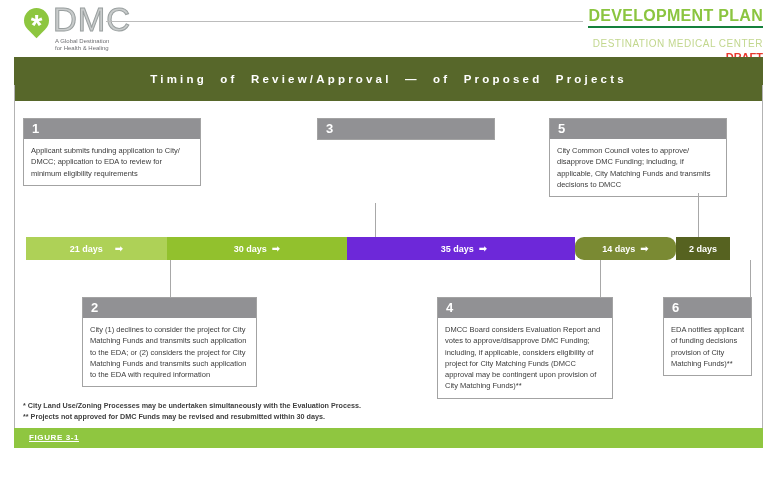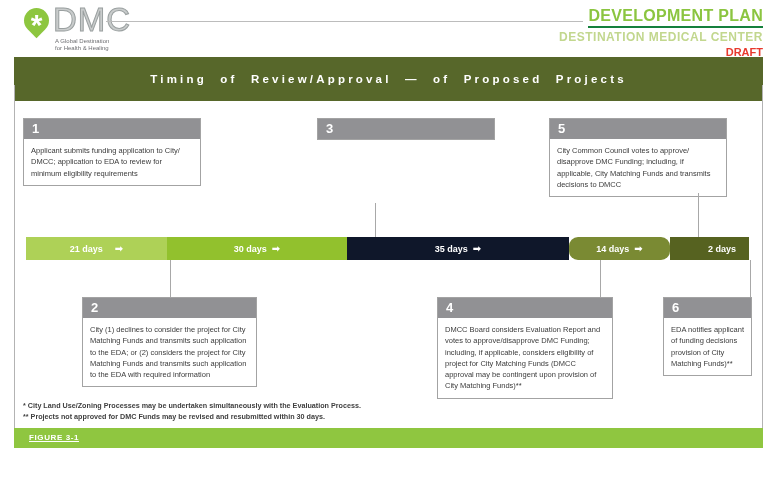--- a/index.html
+++ b/index.html
@@ -17,21 +17,21 @@
     color:#fff;font-size:30px;font-weight:700;text-align:center;line-height:34px;
   }
   #dmc-word{
     position:absolute;left:53px;top:1px;font-size:33px;font-weight:400;letter-spacing:1px;
     color:#c9cccc;-webkit-text-stroke:1px #9aa0a0;
   }
   #logo-tagline{position:absolute;left:55px;top:38px;font-size:6px;line-height:7px;color:#6d6e71;}
   #header-rule{position:absolute;left:106px;top:21px;width:477px;height:1px;background:#bcbcbc;}
   #plan-block{position:absolute;right:10px;top:7px;text-align:right;}
   #plan-title{display:inline-block;font-size:16px;font-weight:700;color:#8bc540;letter-spacing:.3px;border-bottom:2px solid #15803d;padding-bottom:1px;}
-  #plan-subtitle{font-size:12px;font-weight:700;color:#c2d78e;letter-spacing:.5px;margin-top:2px;}
+  #plan-subtitle{font-size:10px;font-weight:400;color:#c2d78e;letter-spacing:.5px;margin-top:10px;}
   #draft-label{font-size:11px;font-weight:700;color:#e8392e;margin-top:2px;}
   
   #title-bar{
     position:absolute;left:14px;top:57px;width:749px;height:44px;background:#57672a;
     display:flex;align-items:center;justify-content:center;
     color:#fff;font-size:11.5px;font-weight:700;letter-spacing:3.2px;word-spacing:7px;
   }
   
   #figure-frame{position:absolute;left:14px;top:85px;width:749px;height:343px;border-left:1px solid #b3b3b3;border-right:1px solid #b3b3b3;box-sizing:border-box;}
   #figure-bar{
@@ -45,21 +45,21 @@
   #box1{left:23px;top:118px;width:178px;}
   #box3{left:317px;top:118px;width:178px;}
   #box5{left:549px;top:118px;width:178px;}
   #box2{left:82px;top:297px;width:175px;}
   #box4{left:437px;top:297px;width:176px;}
   #box6{left:663px;top:297px;width:89px;}
   
   #timeline{position:absolute;left:26px;top:237px;height:23px;display:flex;}
   .seg{height:23px;display:flex;align-items:center;justify-content:center;gap:5px;color:#fff;font-size:9px;font-weight:700;}
   .seg .arrow{font-size:10px;}
-  #seg1{width:141px;gap:12px;} #seg2{width:180px;} #seg3{width:222px;} #seg4{width:101px;} #seg5{width:54px;padding-left:25px;}
+  #seg1{width:141px;gap:12px;} #seg2{width:180px;} #seg3{width:222px;} #seg4{width:101px;} #seg5{width:54px;}
   
   .connector{position:absolute;width:1px;background:#a8a8a8;}
   #conn-box3{left:375px;top:203px;height:34px;}
   #conn-box5{left:698px;top:193px;height:44px;}
   #conn-box2{left:170px;top:260px;height:37px;}
   #conn-box4{left:600px;top:260px;height:37px;}
   #conn-box6{left:750px;top:260px;height:37px;}
   
   #footnotes{position:absolute;left:23px;top:400px;font-size:7.2px;font-weight:700;color:#404040;line-height:11px;}
   #page-footer{position:absolute;left:14px;top:466px;width:749px;display:flex;align-items:center;}
@@ -112,21 +112,21 @@
 
   <div id="timeline">
     <div class="seg" id="seg1" style="background: rgb(174, 209, 87);">
       <span>21 days</span>
       <span class="arrow">➡</span>
     </div>
     <div class="seg" id="seg2" style="background: rgb(146, 193, 45);">
       <span>30 days</span>
       <span class="arrow">➡</span>
     </div>
-    <div class="seg" id="seg3" style="background: #0f172a;">
+    <div class="seg" id="seg3" style="background: #6d28d9; padding-left: 6px;">
       <span>35 days</span>
       <span class="arrow">➡</span>
     </div>
     <div class="seg" id="seg4" style="background: rgb(122, 138, 51); border-radius: 9px;">
       <span>14 days</span>
       <span class="arrow">➡</span>
     </div>
     <div class="seg" id="seg5" style="background: rgb(86, 98, 32);">
       <span>2 days</span>
     </div>

